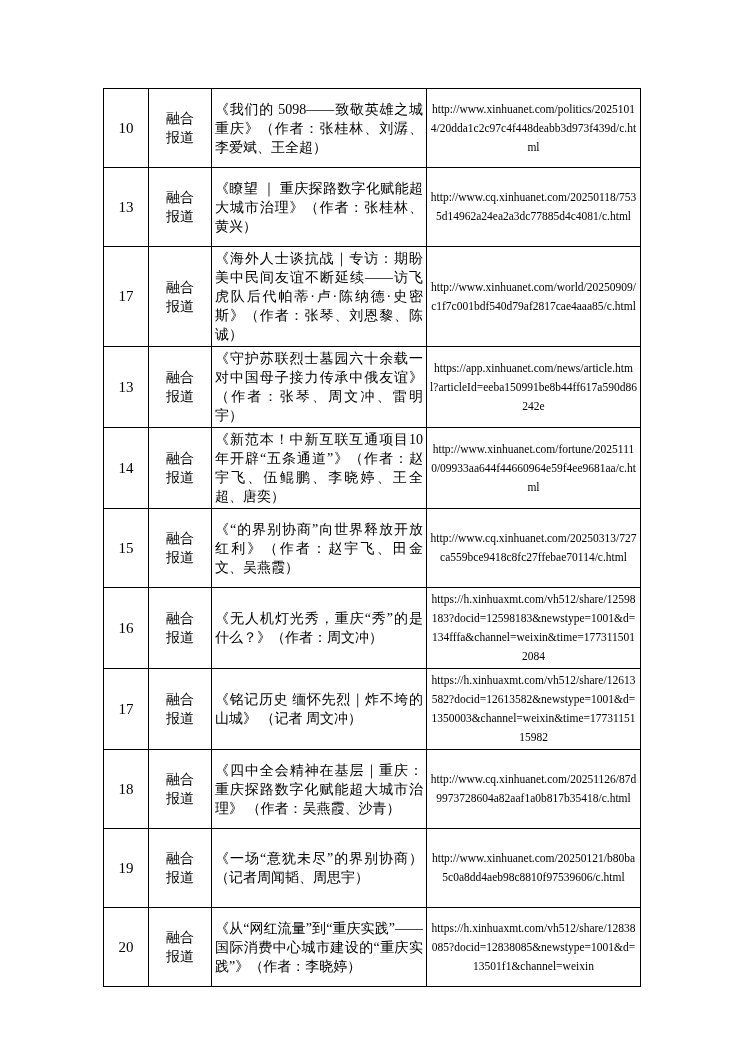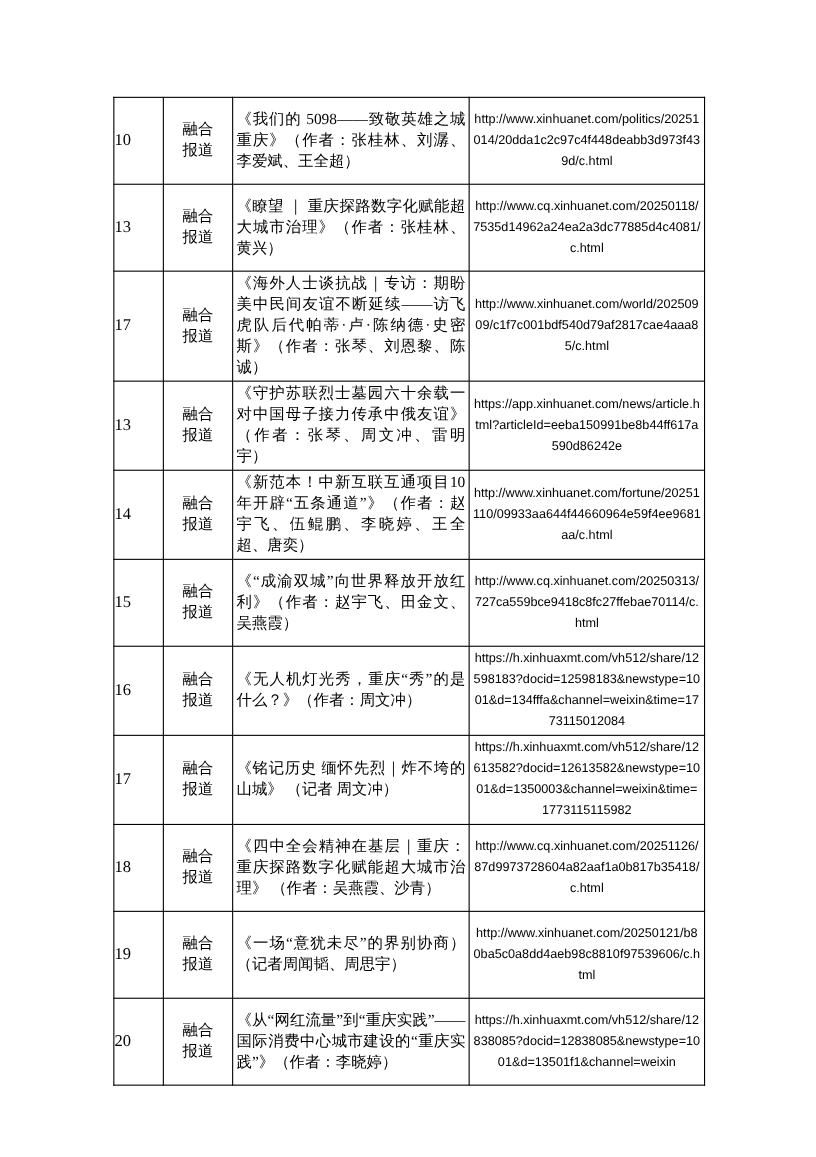--- a/index.html
+++ b/index.html
@@ -24,42 +24,42 @@
     border-collapse: collapse;
     table-layout: fixed;
     width: 537px;
   }
   table.report-table td {
     border: 1px solid #000000;
     vertical-align: middle;
     overflow: hidden;
   }
   td.c-num {
-    text-align: left;
+    text-align: center;
     font-size: 15px;
     line-height: 19px;
     padding: 2px 0;
   }
   td.c-type {
     text-align: center;
     font-size: 14px;
     line-height: 19px;
     padding: 20px 13px;
     word-break: break-all;
   }
   td.c-title {
     text-align: justify;
     text-justify: inter-ideograph;
     font-size: 14px;
     line-height: 19px;
     padding: 2px 3px;
   }
   td.c-url {
     text-align: center;
-    font-family: Liberation Sans, sans-serif;
+    font-family: Liberation Serif, serif;
     font-size: 11.5px;
     line-height: 19px;
     padding: 2px 3px;
     word-break: break-all;
   }
 </style>
 </head>
 <body>
 
 <div class="table-wrap">
@@ -97,21 +97,21 @@
   </tr>
         <tr>
     <td class="c-num">14</td>
     <td class="c-type">融合报道</td>
     <td class="c-title">《新范本！中新互联互通项目10 年开辟“五条通道”》（作者：赵宇飞、伍鲲鹏、李晓婷、王全超、唐奕）</td>
     <td class="c-url">http://www.xinhuanet.com/fortune/20251110/09933aa644f44660964e59f4ee9681aa/c.html</td>
   </tr>
         <tr>
     <td class="c-num">15</td>
     <td class="c-type">融合报道</td>
-    <td class="c-title">《“成渝双城”向世界释放开放红利》（作者：赵宇飞、田金文、吴燕霞）</td>
+    <td class="c-title">《“的界别协商”向世界释放开放红利》（作者：赵宇飞、田金文、吴燕霞）</td>
     <td class="c-url">http://www.cq.xinhuanet.com/20250313/727ca559bce9418c8fc27ffebae70114/c.html</td>
   </tr>
         <tr>
     <td class="c-num">16</td>
     <td class="c-type">融合报道</td>
     <td class="c-title">《无人机灯光秀，重庆“秀”的是什么？》（作者：周文冲）</td>
     <td class="c-url">https://h.xinhuaxmt.com/vh512/share/12598183?docid=12598183&amp;newstype=1001&amp;d=134fffa&amp;channel=weixin&amp;time=1773115012084</td>
   </tr>
         <tr>
     <td class="c-num">17</td>

